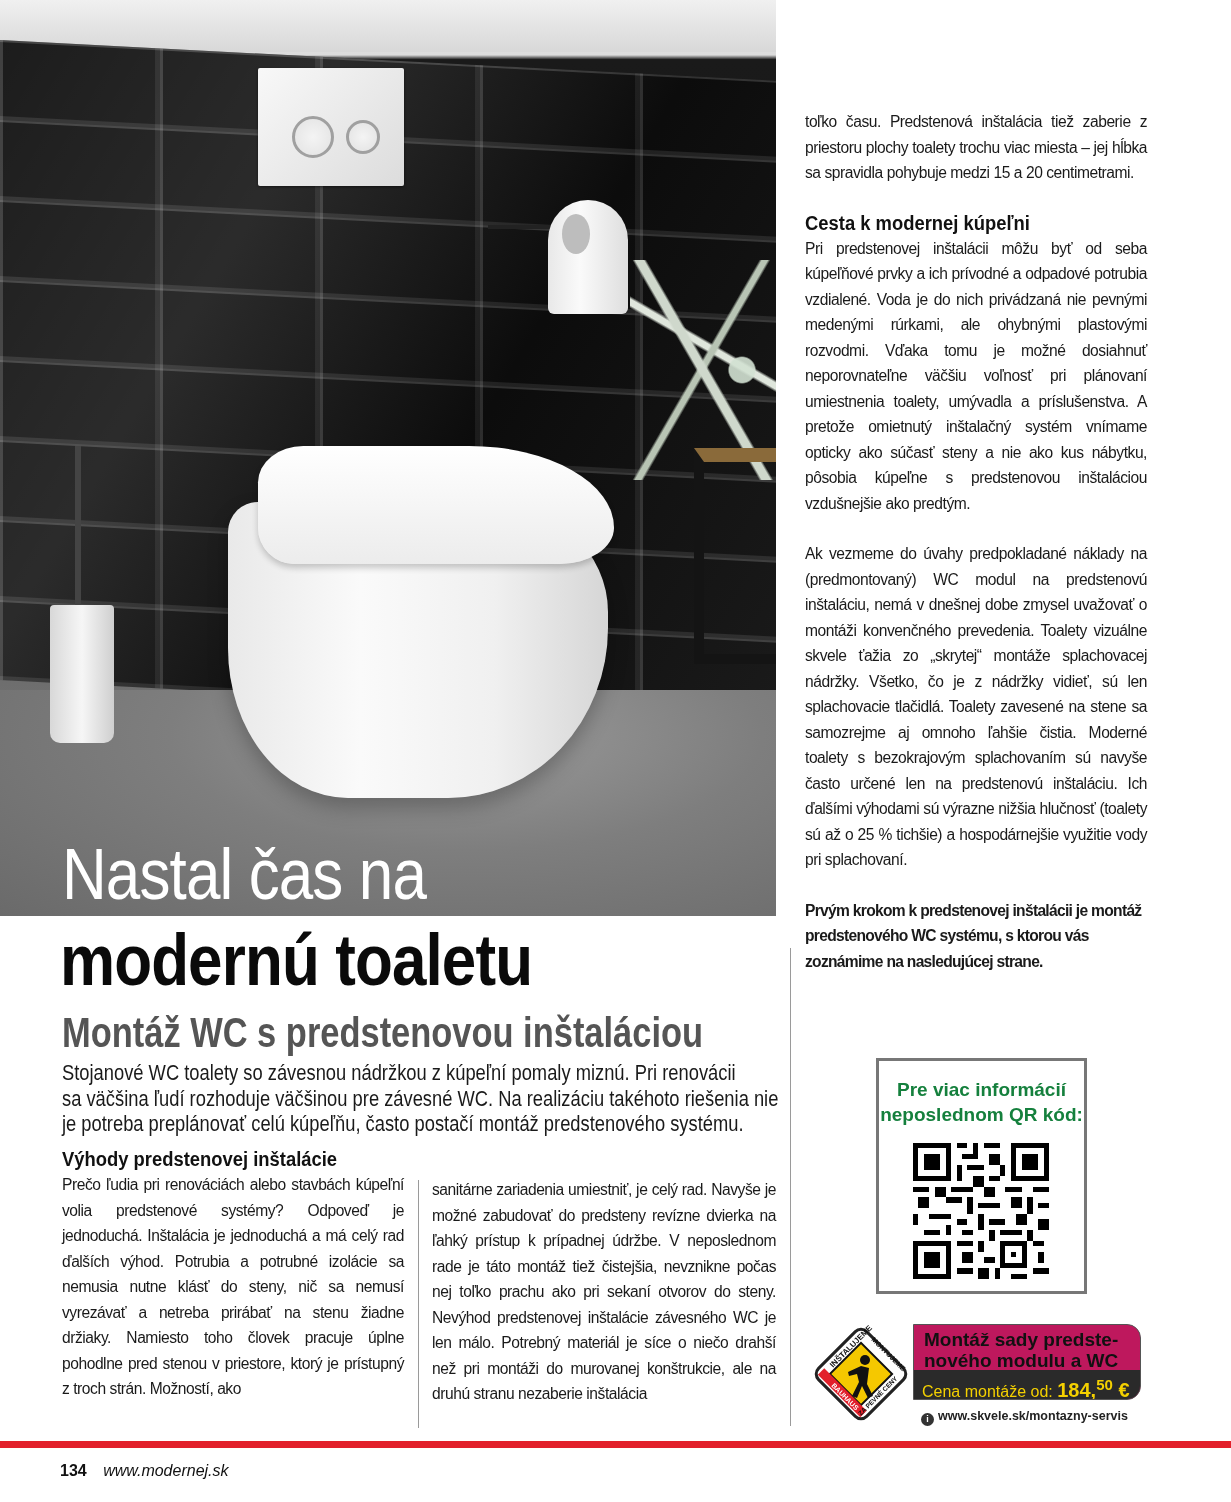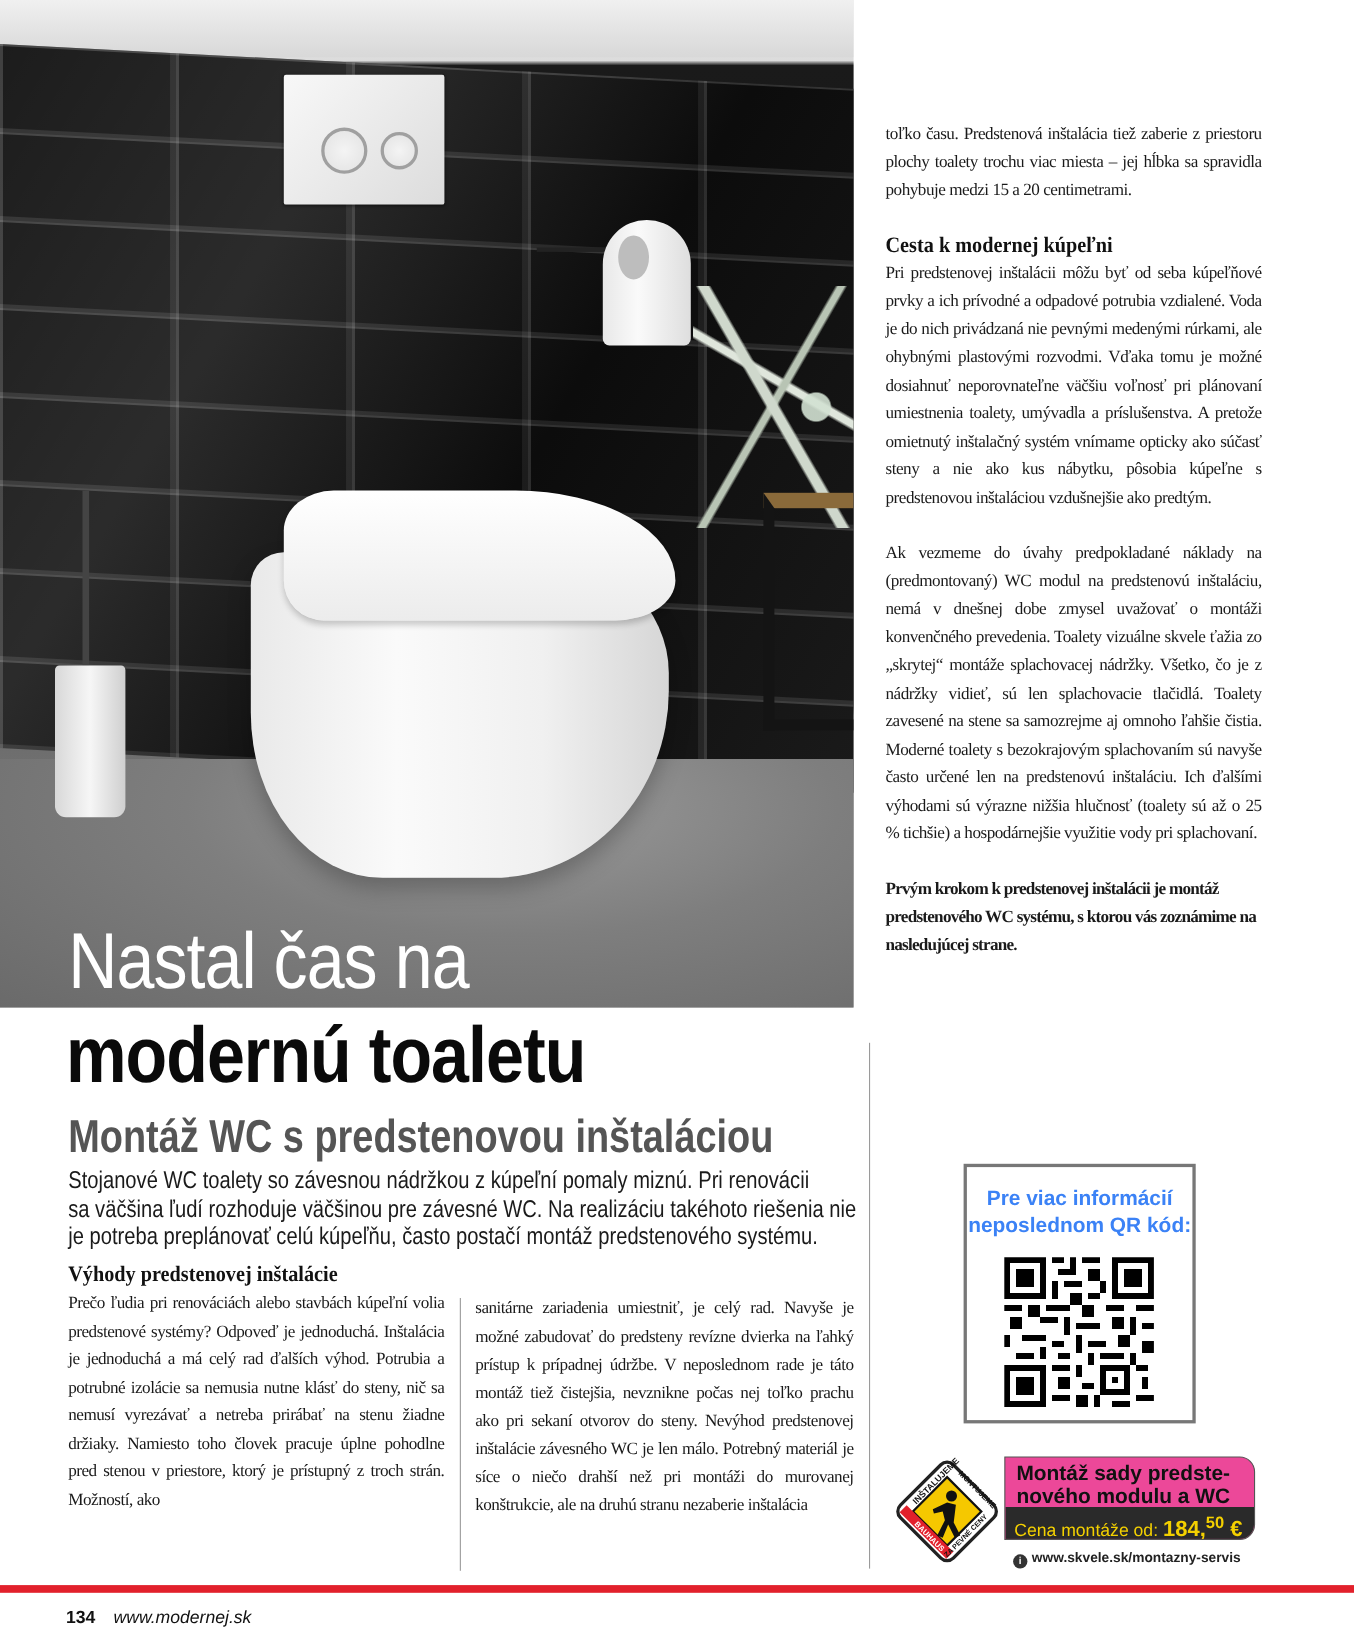--- a/index.html
+++ b/index.html
@@ -90,48 +90,48 @@
     font-size: 42px; line-height: 50px; color: #555555;
     transform: scaleX(0.82); transform-origin: left top; white-space: nowrap;
   }
   .intro {
     position: absolute; left: 62px; top: 1060px; width: 860px;
     font-family: "Liberation Sans", sans-serif; font-size: 22px; line-height: 25.5px; color: #1a1a1a;
     transform: scaleX(0.833); transform-origin: left top;
   }
   .intro p { white-space: nowrap; }
 
-  .col { position: absolute; font-family: Liberation Serif, serif; font-size: 15.6px; line-height: 25.5px; color: #1a1a1a; text-align: justify; }
+  .col { position: absolute; font-family: Liberation Sans, sans-serif; font-size: 15.6px; line-height: 25.5px; color: #1a1a1a; text-align: justify; }
   .col h3 { font-size: 20px; line-height: 26px; font-weight: bold; color: #111; transform: scaleX(0.92); transform-origin: left top; white-space: nowrap; }
   .col p { letter-spacing: -0.45px; }
   .col p.bold { font-weight: bold; letter-spacing: -0.7px; text-align: left; }
 
   .col-left { left: 62px; top: 1146px; width: 342px; }
   .col-mid { left: 432px; top: 1177px; width: 344px; }
   .col-right { left: 805px; top: 109px; width: 342px; }
 
   .divider-v { position: absolute; background: #9a9a9a; width: 1px; }
   .divider-left { left: 418px; top: 1180px; height: 248px; }
   .divider-right { left: 790px; top: 948px; height: 478px; }
 
   .qr-box {
     position: absolute; left: 876px; top: 1058px; width: 211px; height: 236px;
     border: 3px solid #777; background: #fff;
   }
   .qr-title {
     position: absolute; left: 0; top: 16px; width: 205px; text-align: center;
-    font-family: "Liberation Sans", sans-serif; font-weight: bold; font-size: 19px; line-height: 25px; color: #3b82f6;
+    font-family: "Liberation Sans", sans-serif; font-weight: bold; font-size: 19px; line-height: 25px; color: #15803d;
   }
   .qr-code { position: absolute; left: 34px; top: 82px; width: 136px; height: 136px; }
 
   .promo { position: absolute; left: 805px; top: 1318px; width: 340px; height: 112px; }
   .badge { position: absolute; left: 6px; top: 6px; width: 100px; height: 100px; }
   .promo-card {
     position: absolute; left: 108px; top: 6px; width: 228px; height: 76px;
-    border: 1.5px solid #555; border-radius: 0 14px 14px 0; background: #ec4899; overflow: hidden;
+    border: 1.5px solid #555; border-radius: 0 14px 14px 0; background: #be185d; overflow: hidden;
   }
   .promo-title {
     position: absolute; left: 10px; top: 4px; width: 220px;
     font-family: "Liberation Sans", sans-serif; font-weight: bold; font-size: 19px; line-height: 21px; color: #111;
   }
   .promo-price-bar {
     position: absolute; left: 0; bottom: 0; width: 100%; height: 29px; background: #2a2a2a;
     font-family: "Liberation Sans", sans-serif; color: #f4d000; font-size: 16px; line-height: 29px; padding-left: 8px; white-space: nowrap;
   }
   .promo-price-bar .price { font-weight: bold; font-size: 20px; }

